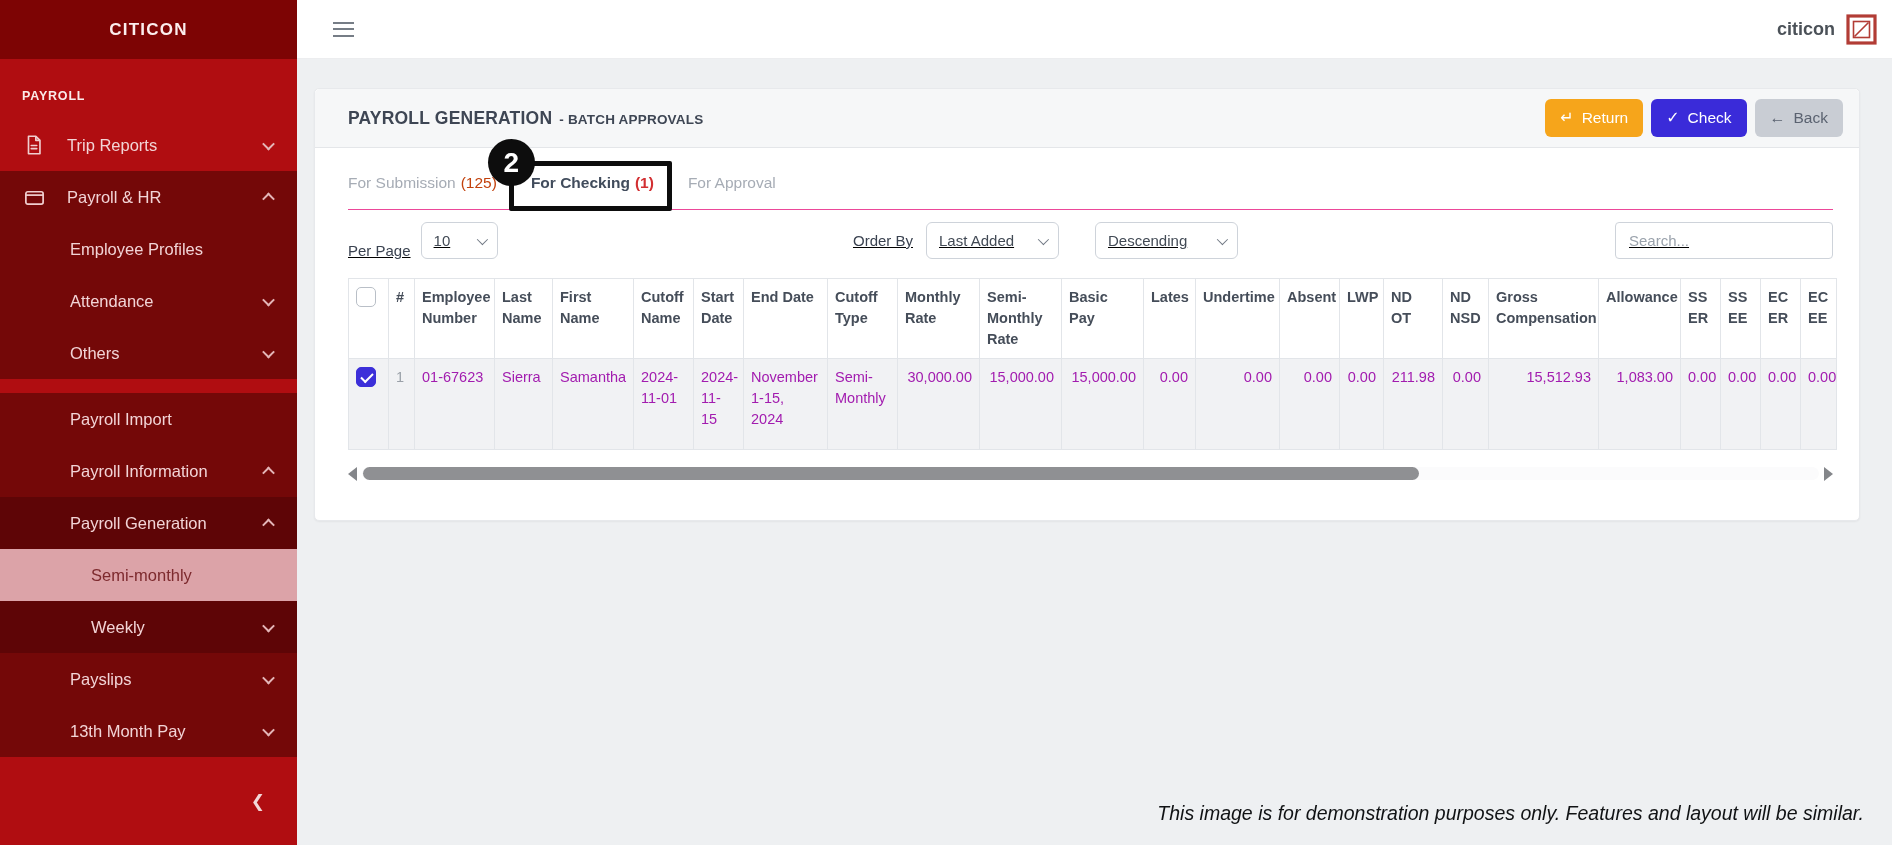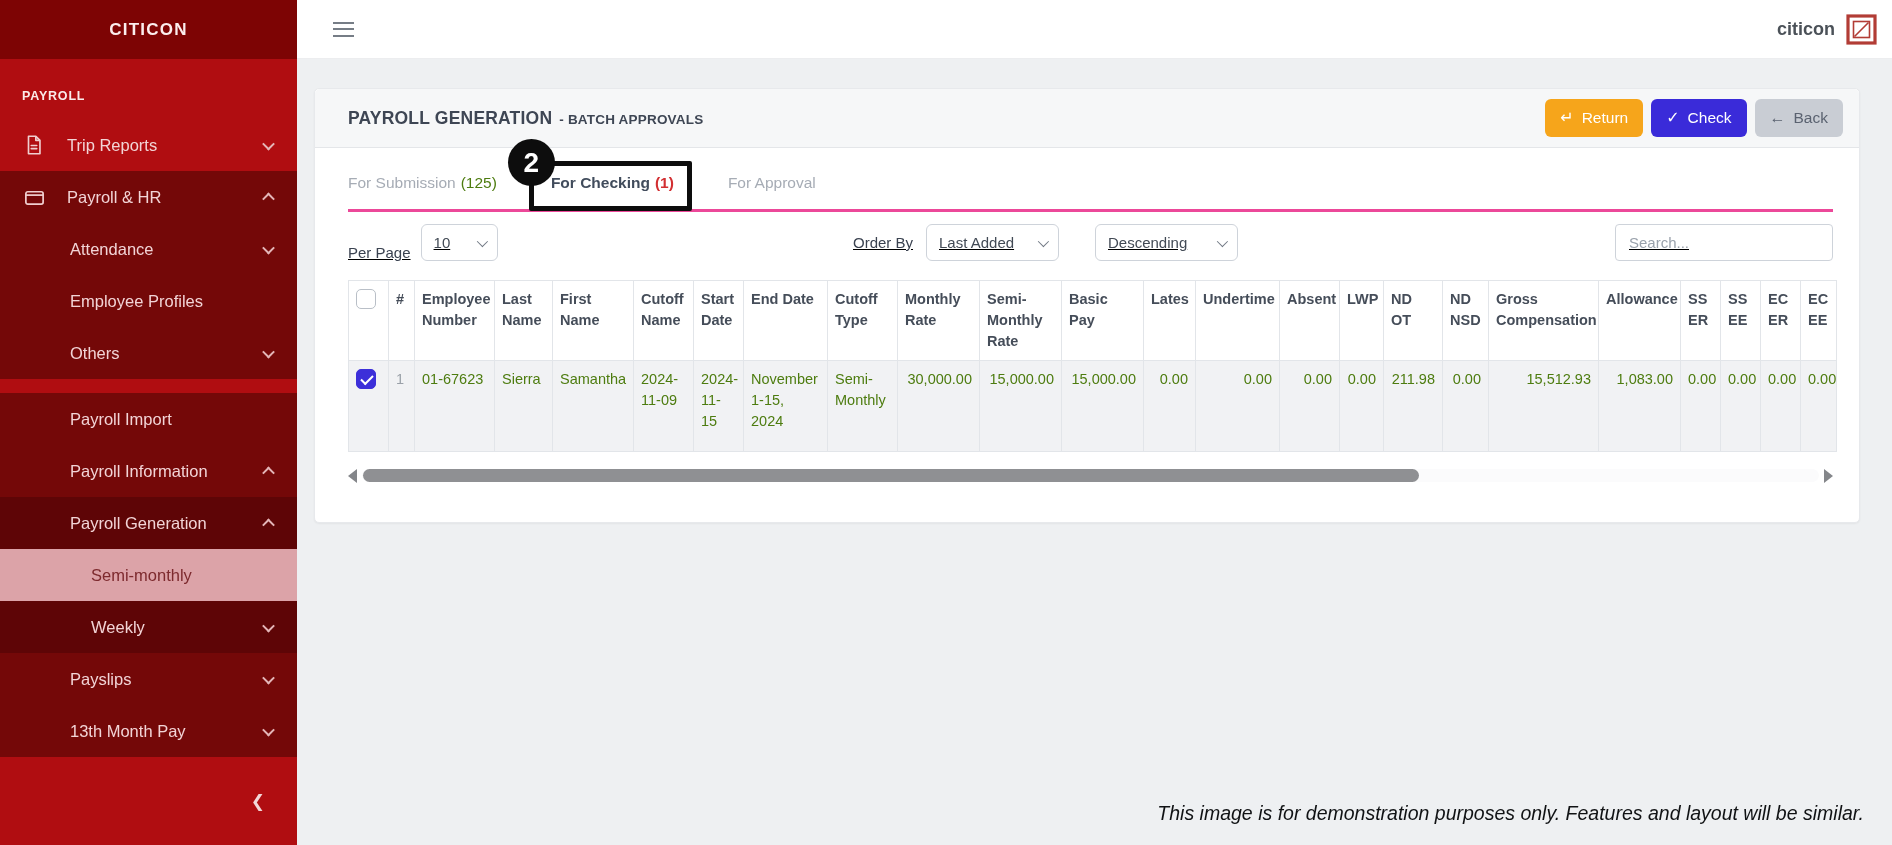--- a/index.html
+++ b/index.html
@@ -77,23 +77,23 @@
     gap: 8px; padding: 0 15px; font-family: inherit; font-size: 15.5px; cursor: pointer;
   }
   .btn-warning { background: var(--return-button, #f6a51b); color: #fff; }
   .btn-primary { background: var(--check-button, #3a2bd9); color: #fff; }
   .btn-secondary { background: var(--back-button, #c9cdd4); color: #5a6270; }
   .btn-icon { font-size: 16px; line-height: 1; }
 
   .card-body { padding: 0 26px 38px 33px; }
 
   
-  .tabs { display: flex; gap: 54px; padding-top: 26px; border-bottom: 3px solid #ec4899; }
+  .tabs { display: flex; gap: 34px; padding-top: 26px; border-bottom: 1px solid #ec4899; }
   .tab { padding: 0 0 17px; font-size: 15.5px; color: #a6acb5; display: flex; gap: 5px; cursor: pointer; position: relative; }
-  .tab .count { color: #4d7c0f; }
+  .tab .count { color: #c2410c; }
   .tab.active { color: #414c5c; font-weight: bold; }
   .tab.active .count { color: var(--count-red, #d22f32); }
   .anno-box {
     position: absolute; left: -22px; right: -18px; top: -13px; bottom: -2px;
     border: 5px solid var(--annotation-black, #0d0d0d); border-radius: 2px; pointer-events: none;
   }
   .anno-badge {
     position: absolute; left: -26px; top: -27px; width: 47px; height: 47px; border-radius: 50%;
     background: var(--annotation-black, #0d0d0d); color: #fff; font-size: 28px; font-weight: bold;
     display: flex; align-items: center; justify-content: center;
@@ -117,21 +117,21 @@
     padding: 0 13px; font-family: inherit; font-size: 15px; color: #424a55; outline: none;
   }
   .search::placeholder { color: #9aa2ac; }
 
   
   table { width: 100%; margin-top: 19px; border-collapse: collapse; table-layout: fixed; font-size: 14.5px; }
   th, td { border: 1px solid #e2e5e9; padding: 8px 7px; vertical-align: top; line-height: 1.45; overflow: visible; }
   thead tr { height: 78px; background: #fff; }
   tbody tr { height: 91px; background: #f1f2f4; }
   th { text-align: left; font-weight: bold; color: #454d59; }
-  td { color: #4d7c0f; }
+  td { color: #a21caf; }
   td.num { text-align: right; }
   td.rownum { color: #9aa0a8; }
   .cb { width: 20px; height: 20px; border: 1px solid #b9bfc7; border-radius: 5px; background: #fff; cursor: pointer; }
   .cb.checked { background: var(--checkbox-checked, #3c2fd9); border-color: var(--checkbox-checked, #3c2fd9); position: relative; }
   .cb.checked::after {
     content: ""; position: absolute; left: 4px; top: 5px; width: 10px; height: 5px;
     border-left: 2px solid #fff; border-bottom: 2px solid #fff; transform: rotate(-45deg);
   }
 
   
@@ -171,25 +171,25 @@
           <span class="nav-icon">
             <svg width="23" height="23" viewBox="0 0 24 24" fill="none" stroke="currentColor" stroke-width="1.8">
               <rect x="3" y="6" width="18" height="13" rx="2"></rect>
               <path d="M3 9.5h18"></path>
             </svg>
           </span>
           <span>Payroll &amp; HR</span>
           <span class="chev up"></span>
         </div>
         <div class="nav-item lvl2 bg-dark">
+          <span>Employee Profiles</span>
+        </div>
+        <div class="nav-item lvl2 bg-dark">
           <span>Attendance</span>
           <span class="chev down"></span>
-        </div>
-        <div class="nav-item lvl2 bg-dark">
-          <span>Employee Profiles</span>
         </div>
         <div class="nav-item lvl2 bg-dark gap-after">
           <span>Others</span>
           <span class="chev down"></span>
         </div>
         <div class="nav-item lvl2 bg-dark">
           <span>Payroll Import</span>
         </div>
         <div class="nav-item lvl2 bg-dark">
           <span>Payroll Information</span>
@@ -357,21 +357,21 @@
               </thead>
             <tbody>
                 <tr>
                   <td>
                     <div class="cb checked"></div>
                   </td>
                   <td class="rownum">1</td>
                   <td>01-67623</td>
                   <td>Sierra</td>
                   <td>Samantha</td>
-                  <td>2024-11-09</td>
+                  <td>2024-11-01</td>
                   <td>2024-11-15</td>
                   <td>November 1-15, 2024</td>
                   <td>Semi-Monthly</td>
                   <td class="num">30,000.00</td>
                   <td class="num">15,000.00</td>
                   <td class="num">15,000.00</td>
                   <td class="num">0.00</td>
                   <td class="num">0.00</td>
                   <td class="num">0.00</td>
                   <td class="num">0.00</td>

